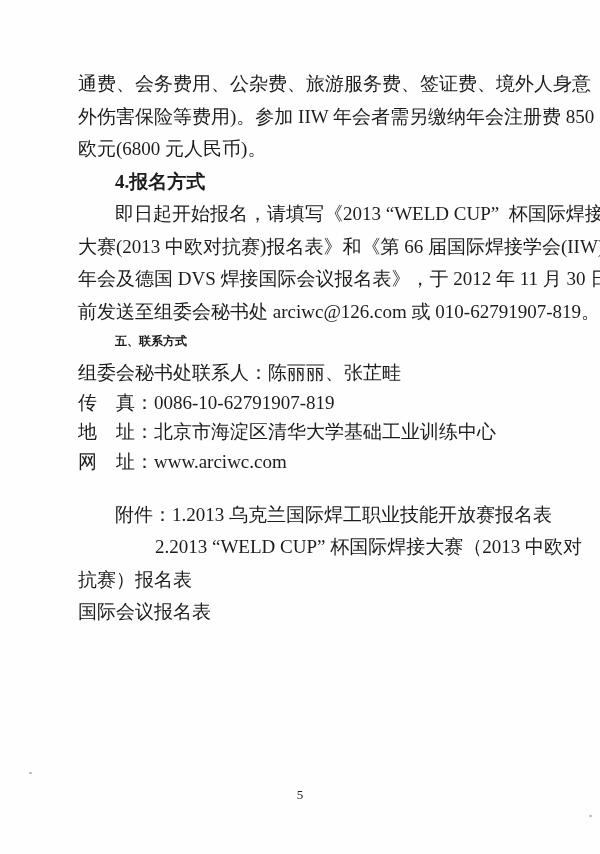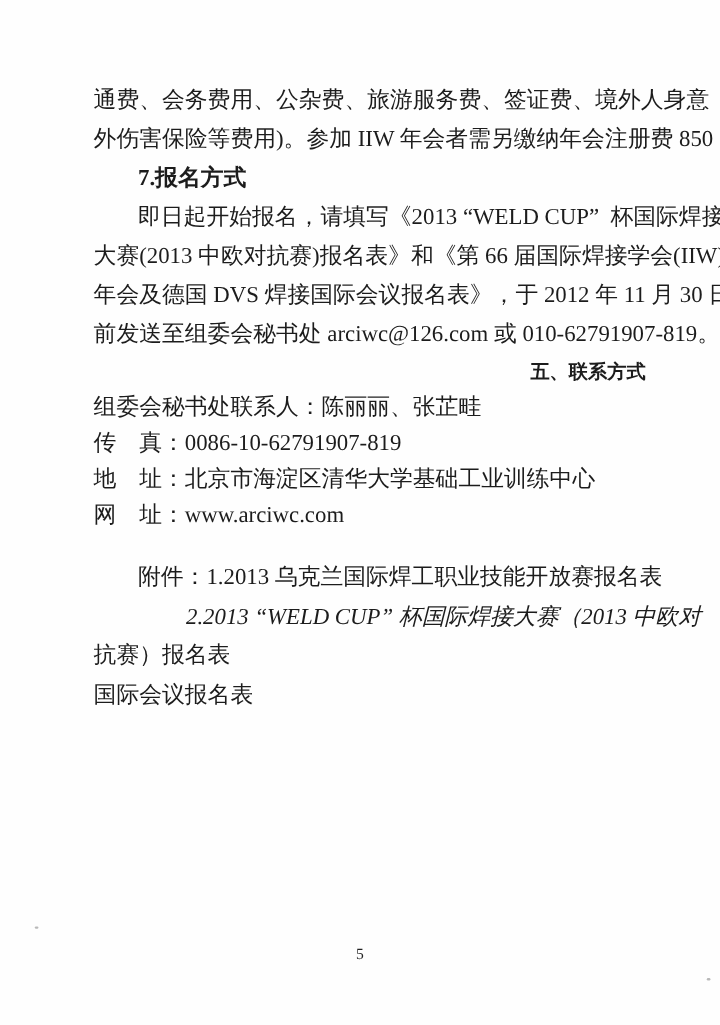--- a/index.html
+++ b/index.html
@@ -21,28 +21,27 @@
   .line{
     white-space:pre;
     font-size:19px;
   }
   .sec-fees .line,.sec-signup .line{line-height:32.5px;}
   .sec-contact .line{line-height:29.8px;}
   .sec-attach{margin-top:22px;}
   .sec-attach .line{line-height:32.4px;}
   .ind0{padding-left:0;}
   .ind1{padding-left:37px;}
-  .ind2{padding-left:77px;font-style:italic;}
+  .ind2{padding-left:77px;}
   .ind3{padding-left:108px;}
   .bold{font-weight:bold;}
   .heading-cn{
-    font-family:Liberation Serif, serif;
+    font-family:Liberation Mono, monospace;
     font-weight:bold;
-    font-size:16px;
-    text-align:right;
+    font-size:12px;
   }
   .u{
     text-underline-offset:3px;
   }
   .page-number{
     position:absolute;
     left:0;right:0;top:787px;
     text-align:center;
     font-size:13px;
     font-family:"Liberation Serif","DejaVu Serif",serif;
@@ -58,23 +57,24 @@
   .speck-2{left:589px;top:815px;}
 </style>
 </head>
 <body>
 
 <div class="page">
   <div class="content">
     <section class="sec-fees">
         <div class="line ind0"><span>通费、会务费用、公杂费、旅游服务费、签证费、境外人身意</span></div>
         <div class="line ind0"><span>外伤害保险等费用)。参加 IIW 年会者需另缴纳年会注册费 850</span></div>
+        <div class="line ind0"><span>欧元(6800 元人民币)。</span></div>
       </section>
     <section class="sec-signup">
-        <div class="line ind1 bold"><span>7.报名方式</span></div>
+        <div class="line ind1 bold"><span>4.报名方式</span></div>
         <div class="line ind1"><span>即日起开始报名，请填写《2013 “WELD CUP”  杯国际焊接</span></div>
         <div class="line ind0"><span>大赛(2013 中欧对抗赛)报名表》和《第 66 届国际焊接学会(IIW)</span></div>
         <div class="line ind0"><span>年会及德国 DVS 焊接国际会议报名表》，于 2012 年 11 月 30 日</span></div>
         <div class="line ind0"><span>前发送至组委会秘书处 arciwc@126.com 或 010-62791907-819。</span></div>
       </section>
     <section class="sec-contact">
         <div class="line ind1 heading-cn"><span>五、联系方式</span></div>
         <div class="line ind0"><span>组委会秘书处联系人：陈丽丽、张芷畦</span></div>
         <div class="line ind0"><span>传　真：0086-10-62791907-819</span></div>
         <div class="line ind0"><span>地　址：北京市海淀区清华大学基础工业训练中心</span></div>

